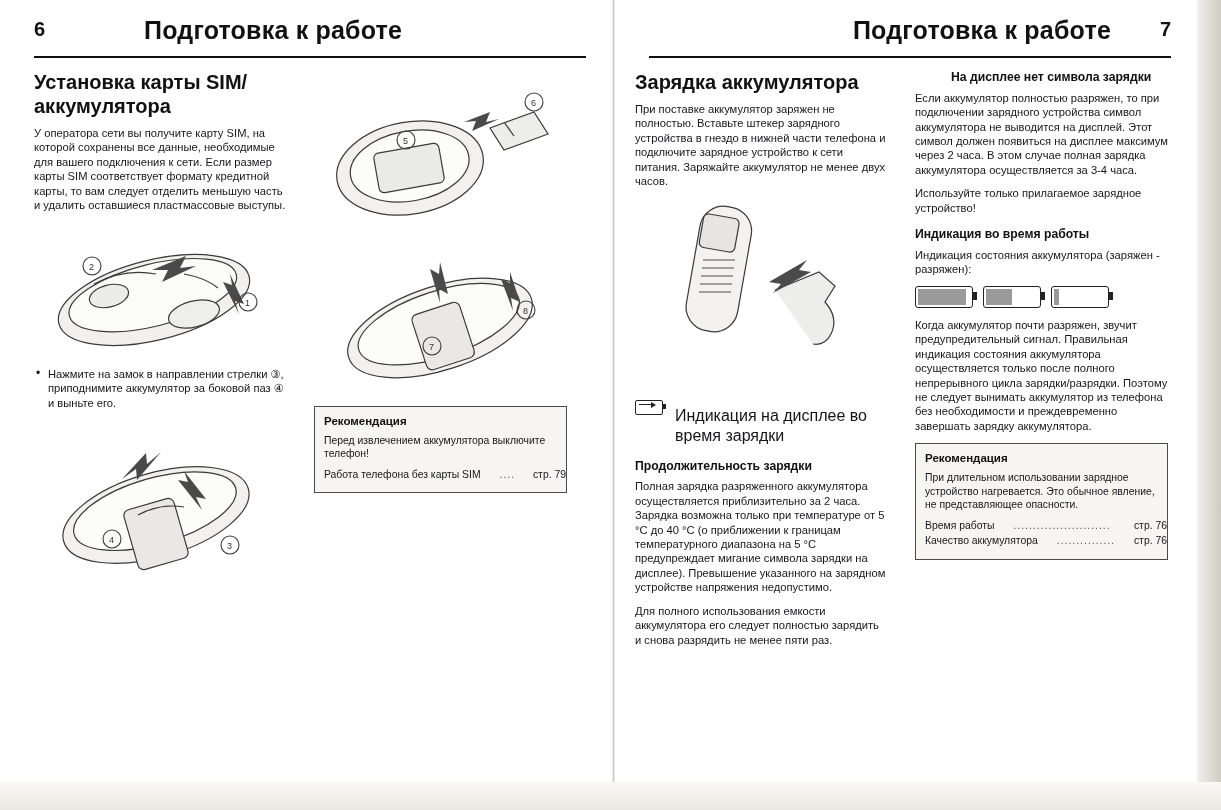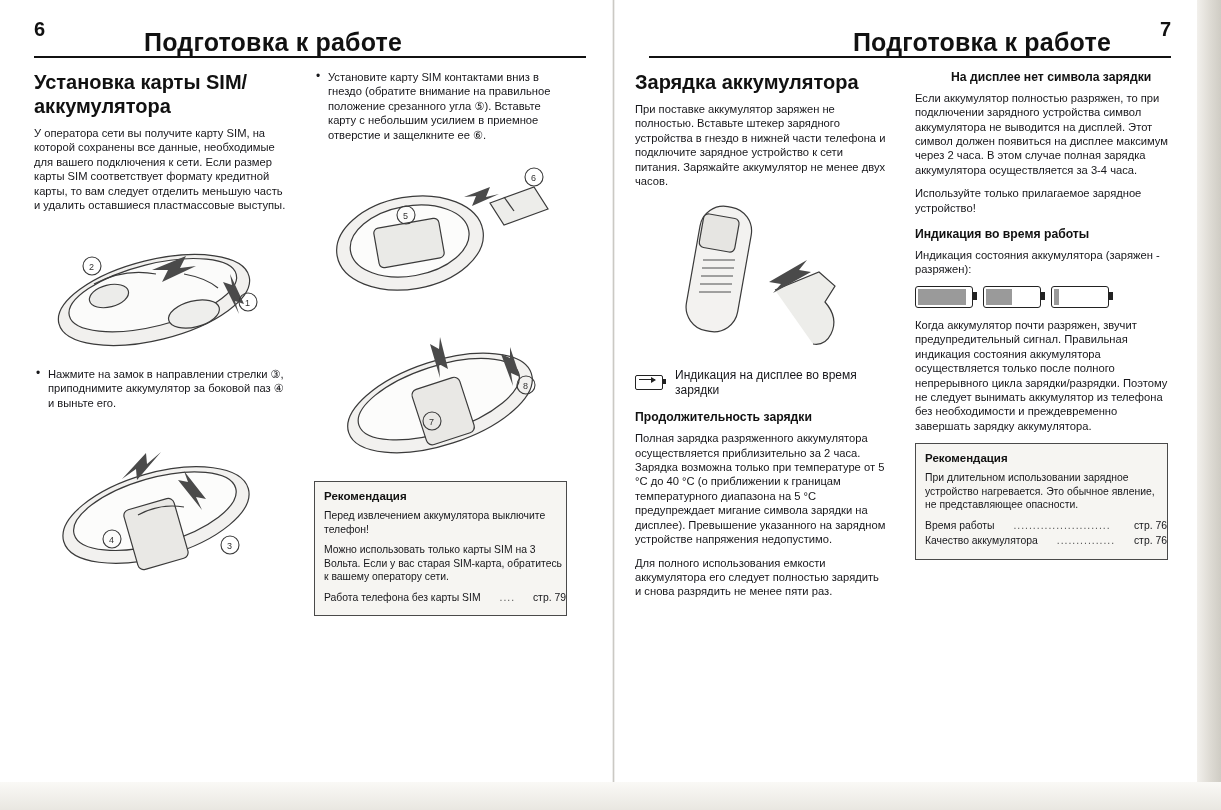--- a/index.html
+++ b/index.html
@@ -61,21 +61,21 @@
   .head {
     position: absolute;
     top: 16px;
     height: 40px;
     left: 34px;
     right: 26px;
     border-bottom: 2px solid #111;
   }
   .head-title {
     position: absolute;
-    top: 12px;
+    top: 0;
     font-size: 25px;
     font-weight: bold;
     color: #111;
     letter-spacing: 0.2px;
   }
   .head-left .head-title { left: 110px; }
   .head-right .head-title { right: 60px; }
   .folio {
     position: absolute;
     top: 2px;
@@ -171,21 +171,21 @@
   }
   .rec .toc .pg { white-space: nowrap; }
 
   
   .icon-row {
     display: flex;
     align-items: center;
     gap: 12px;
     margin: 10px 0 10px 0;
   }
-  .icon-row .cap { font-size: 12px; line-height: 1.28; }
+  .icon-row .cap { font-size: 16px; line-height: 1.28; margin-top: 38px; }
   .batt-icon {
     border: 1.6px solid #222;
     width: 26px; height: 13px;
     border-radius: 2px;
     position: relative;
     flex: 0 0 auto;
   }
   .batt-icon:after {
     content: "";
     position: absolute;
@@ -297,23 +297,20 @@
               <circle cx="78" cy="120" r="9"></circle>
               <circle cx="196" cy="126" r="9"></circle>
             </g>
             <text class="num" x="75" y="124">4</text>
             <text class="num" x="193" y="130">3</text>
           </svg>
         </div>
       </div>
 
       <div class="col col-b">
-        <ul class="bul">
-          <li>Установите карту SIM контактами вниз в гнездо (обратите внимание на правильное положение срезанного угла ⑤). Вставьте карту с небольшим усилием в приемное отверстие и защелкните ее ⑥.</li>
-        </ul>
 
         <div class="fig">
           <svg width="253" height="150" viewBox="0 0 253 150">
             <g fill="none" stroke="#3a3a3a" stroke-width="1.2">
               <ellipse cx="96" cy="92" rx="74" ry="46" transform="rotate(-10 96 92)" fill="#f2f1ef"></ellipse>
               <ellipse cx="96" cy="90" rx="60" ry="35" transform="rotate(-10 96 92)" fill="#fcfcfb"></ellipse>
               <rect x="62" y="72" width="66" height="40" rx="5" transform="rotate(-10 95 92)" fill="#eaeae7"></rect>
               <path d="M176 52 l44 -16 l14 22 l-44 16 z" fill="#ededea"></path>
               <path d="M190 46 l10 14"></path>
             </g>
@@ -347,21 +344,20 @@
             </g>
             <text class="num" x="209" y="78">8</text>
             <text class="num" x="115" y="114">7</text>
           </svg>
         </div>
 
 
         <div class="rec">
           <div class="rec-title">Рекомендация</div>
           <p>Перед извлечением аккумулятора выключите телефон!</p>
-          <p>Можно использовать только карты SIM на 3 Вольта. Если у вас старая SIM-карта, обратитесь к вашему оператору сети.</p>
           <div class="toc">
             <span class="lbl">Работа телефона без карты SIM</span>
             <span class="dots">..................</span>
             <span class="pg">стр. 79</span>
           </div>
         </div>
       </div>
     </div>
 
     <div class="gutter"></div>

